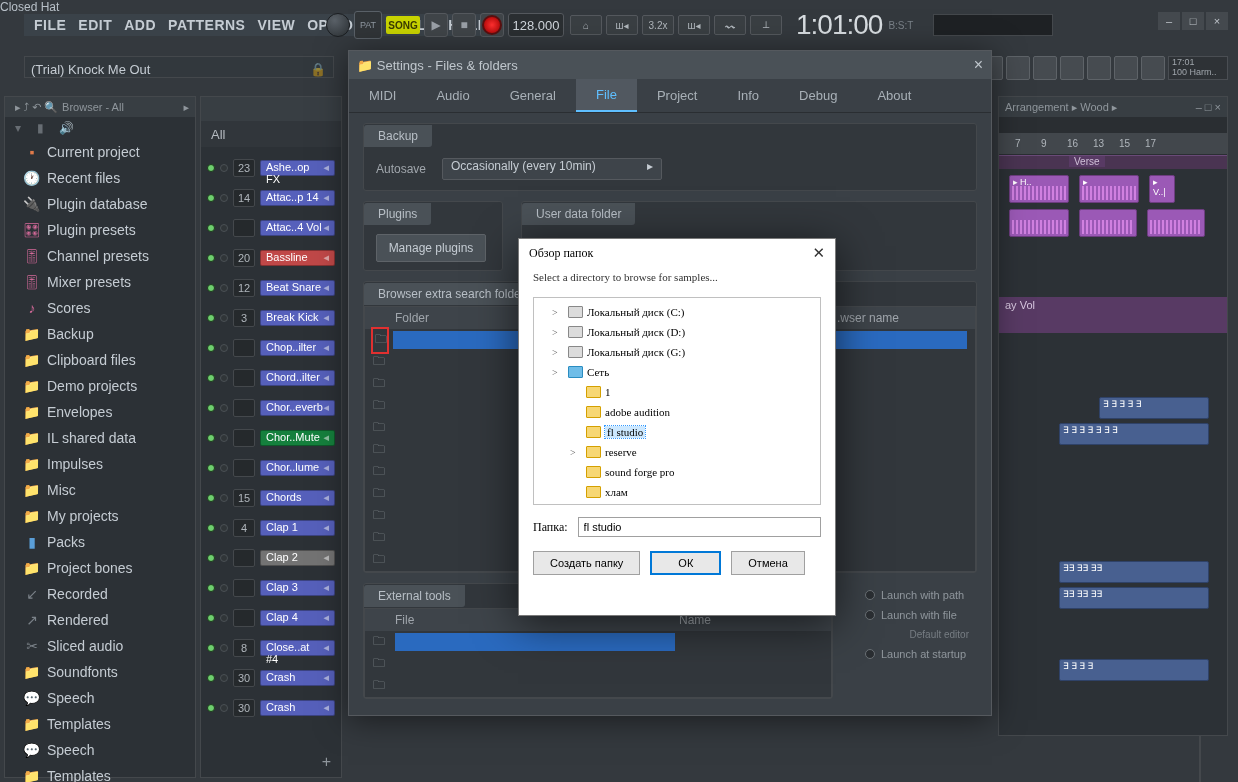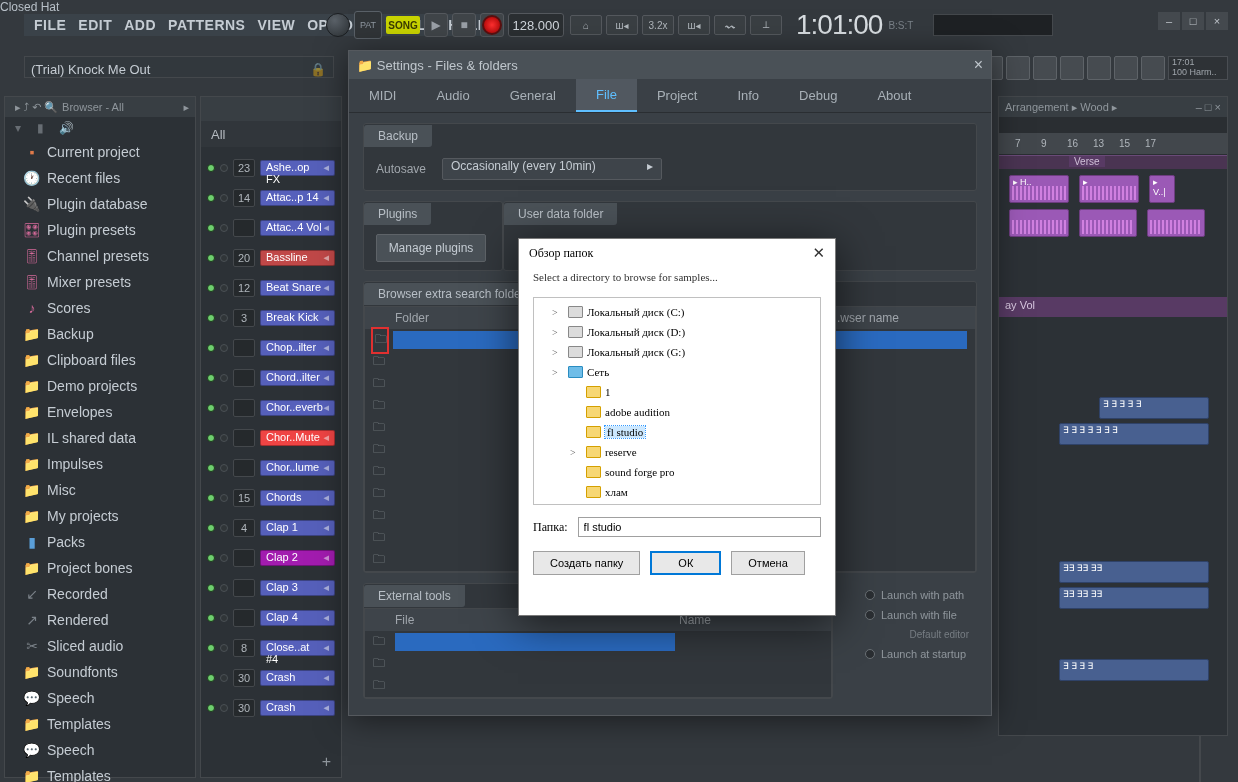--- a/index.html
+++ b/index.html
@@ -74,21 +74,21 @@
 .mplugins{width:110px;height:28px;background:#4a5157;border:1px solid #5e6368;display:flex;align-items:center;justify-content:center;color:#c5ccd3;font-size:12px;cursor:pointer;border-radius:2px}
 .foldtbl{background:#32373c;border:1px solid #44484c}
 .foldtbl .fhdr{height:22px;background:#3e444a;display:flex;align-items:center;padding-left:30px;color:#a0a6ac;font-size:12px}
 .foldtbl .fhdr .c2{margin-left:auto;margin-right:76px}
 .foldtbl .frow{height:22px;display:flex;align-items:center;padding:0 8px}
 .foldtbl .frow .ficon{width:18px;color:#8f969c}
 .foldtbl .frow.sel{padding-left:6px}
 .foldtbl .frow.sel .ficon{border:2px solid #e03030;padding:1px 2px}
 .foldtbl .frow .fpath{flex:1;height:18px;margin-left:4px}
 .foldtbl .frow.sel .fpath{background:#2a6abf}
-.twocol{display:flex;gap:0}
+.twocol{display:flex;gap:18px}
 .twocol .section{flex:1}
 .launch{font-size:11px;color:#8f969c;display:flex;flex-direction:column;gap:8px;padding:6px 8px}
 .launch .radio{display:flex;align-items:center;gap:6px}
 .launch .rdot{width:10px;height:10px;border-radius:50%;border:1px solid #6a7075;background:#2a2e32}
 
 
 .winbrowse{position:absolute;left:518px;top:238px;width:318px;height:378px;background:#fff;border:1px solid #7a7a7a;box-shadow:0 8px 40px rgba(0,0,0,.6);color:#000;font-family:"Segoe UI",Tahoma;font-size:12px}
 .winbrowse .wtitle{height:28px;display:flex;align-items:center;padding:0 10px;font-size:12px}
 .winbrowse .wtitle .wx{margin-left:auto;font-size:15px;cursor:pointer;color:#333}
 .winbrowse .wprompt{padding:4px 14px 10px;font-size:11px;color:#333}
@@ -356,21 +356,21 @@
         <div class="row">
           <div class="led"></div>
           <div class="mute"></div>
           <div class="num"></div>
           <div class="name" style="background:#5660bb">Chor..everb <span style="margin-left:auto;opacity:.5">◂</span></div>
         </div>
         <div class="row">
           <div class="led"></div>
           <div class="mute"></div>
           <div class="num"></div>
-          <div class="name" style="background:#ef4444">Chor..Mute <span style="margin-left:auto;opacity:.5">◂</span></div>
+          <div class="name" style="background:#15803d">Chor..Mute <span style="margin-left:auto;opacity:.5">◂</span></div>
         </div>
         <div class="row">
           <div class="led"></div>
           <div class="mute"></div>
           <div class="num"></div>
           <div class="name" style="background:#5660bb">Chor..lume <span style="margin-left:auto;opacity:.5">◂</span></div>
         </div>
         <div class="row">
           <div class="led"></div>
           <div class="mute"></div>
@@ -380,21 +380,21 @@
         <div class="row">
           <div class="led"></div>
           <div class="mute"></div>
           <div class="num">4</div>
           <div class="name" style="background:#5660bb">Clap 1 <span style="margin-left:auto;opacity:.5">◂</span></div>
         </div>
         <div class="row">
           <div class="led"></div>
           <div class="mute"></div>
           <div class="num"></div>
-          <div class="name" style="background:#a21caf">Clap 2 <span style="margin-left:auto;opacity:.5">◂</span></div>
+          <div class="name" style="background:#737373">Clap 2 <span style="margin-left:auto;opacity:.5">◂</span></div>
         </div>
         <div class="row">
           <div class="led"></div>
           <div class="mute"></div>
           <div class="num"></div>
           <div class="name" style="background:#5660bb">Clap 3 <span style="margin-left:auto;opacity:.5">◂</span></div>
         </div>
         <div class="row">
           <div class="led"></div>
           <div class="mute"></div>
@@ -446,21 +446,21 @@
       <div class="clip" style="left:150px;top:6px;width:26px">▸ V..|</div>
       <div class="clip" style="left:10px;top:40px;width:60px">
           <div class="wav"></div>
         </div>
       <div class="clip" style="left:80px;top:40px;width:58px">
           <div class="wav"></div>
         </div>
       <div class="clip" style="left:148px;top:40px;width:58px">
           <div class="wav"></div>
         </div>
-      <div style="position:absolute;left:0;top:128px;right:0;height:20px;background:#583a64;color:#d8c8e0;padding:2px 6px;font-size:11px">ay Vol</div>
+      <div style="position:absolute;left:0;top:128px;right:0;height:36px;background:#583a64;color:#d8c8e0;padding:2px 6px;font-size:11px">ay Vol</div>
       <div class="clip blue" style="left:100px;top:228px;width:110px;height:22px">∃ ∃ ∃ ∃ ∃</div>
       <div class="clip blue" style="left:60px;top:254px;width:150px;height:22px">∃ ∃ ∃ ∃ ∃ ∃ ∃</div>
       <div class="clip blue" style="left:60px;top:392px;width:150px;height:22px">∃∃ ∃∃ ∃∃</div>
       <div class="clip blue" style="left:60px;top:418px;width:150px;height:22px">∃∃ ∃∃ ∃∃</div>
       <div class="clip blue" style="left:60px;top:490px;width:150px;height:22px">∃ ∃ ∃ ∃</div>
     </div>
   </div>
   <div class="chclip">Closed Hat</div>
 
   <div class="settings">

